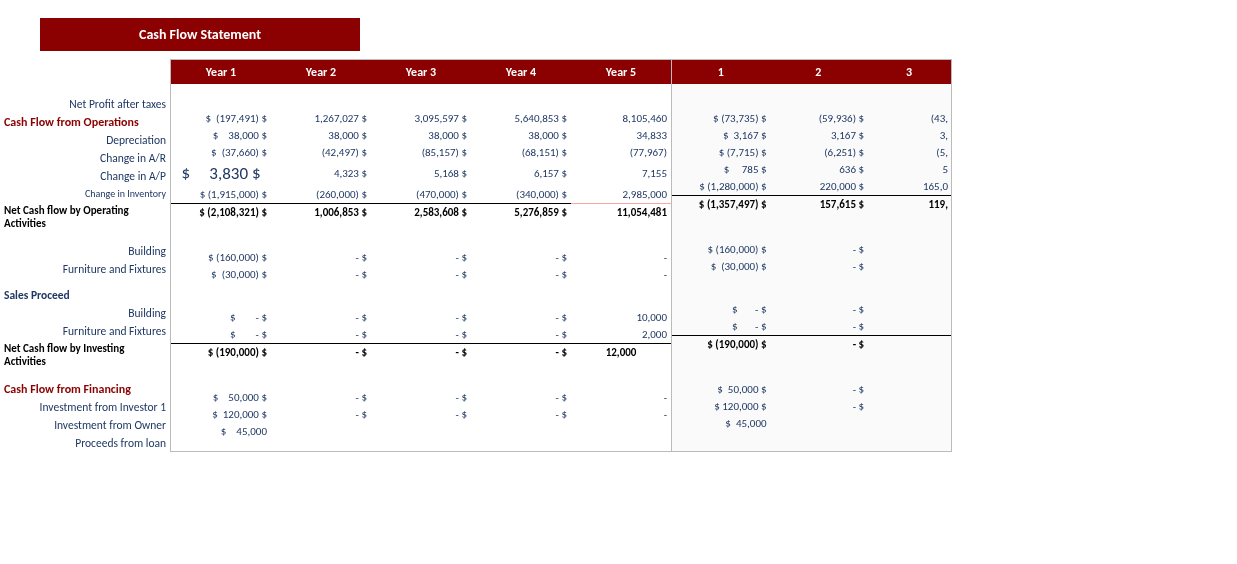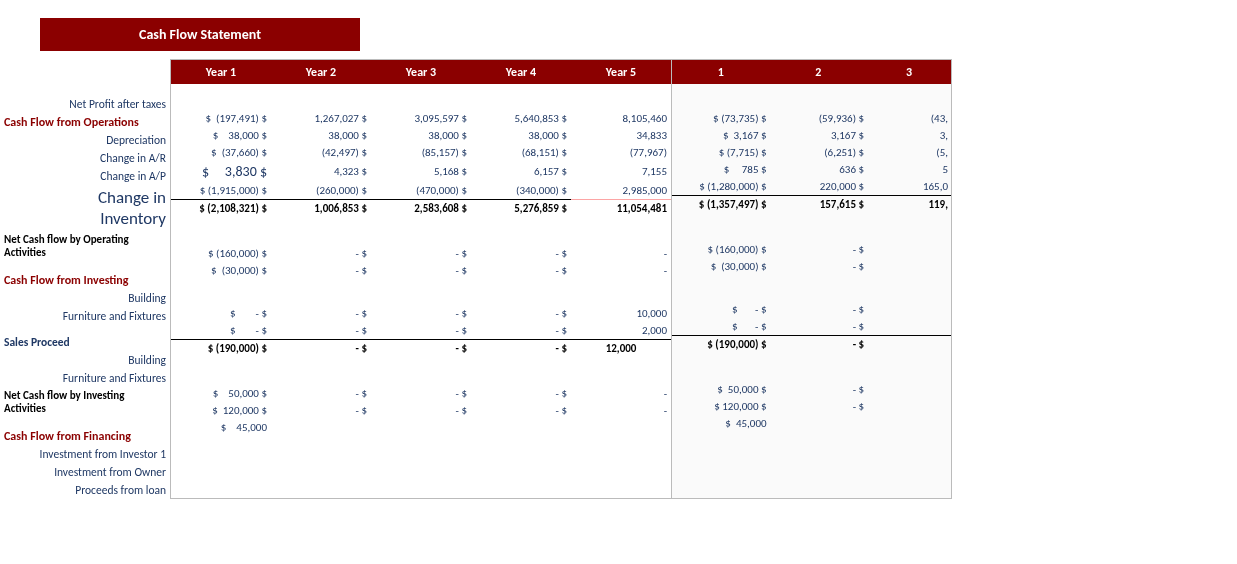--- a/index.html
+++ b/index.html
@@ -87,33 +87,30 @@
         <tr>
               <td class="sub-item indent-label" style="padding:2px 4px 2px 12px; color:#1F3864; font-size:11.5px;">Depreciation</td>
             </tr>
         <tr>
               <td class="sub-item indent-label" style="padding:2px 4px 2px 12px; color:#1F3864; font-size:11.5px;">Change in A/R</td>
             </tr>
         <tr>
               <td class="sub-item indent-label" style="padding:2px 4px 2px 12px; color:#1F3864; font-size:11.5px;">Change in A/P</td>
             </tr>
         <tr>
-              <td class="sub-item indent-label" style="padding:2px 4px 2px 12px; color:#1F3864; font-size:17px;text-align:right;">Change in Inventory</td>
+              <td class="sub-item indent-label" style="padding:2px 4px 2px 12px; color:#1F3864; font-size:10px;text-align:right;">Change in Inventory</td>
             </tr>
         <tr>
               <td style="padding:2px 4px; font-weight:bold; font-size:11px; color:#000;">Net Cash flow by Operating Activities</td>
             </tr>
 
         <tr>
               <td style="height:10px;"></td>
             </tr>
 
-        <tr>
-              <td class="section-header" style="padding: 2px 4px; font-size:12px; color:#8B0000; font-weight:bold;">Cash Flow from Investing</td>
-            </tr>
         <tr>
               <td class="sub-item indent-label" style="padding:2px 4px 2px 12px; color:#1F3864; font-size:11.5px;">Building</td>
             </tr>
         <tr>
               <td class="sub-item indent-label" style="padding:2px 4px 2px 12px; color:#1F3864; font-size:11.5px;">Furniture and Fixtures</td>
             </tr>
 
         <tr>
               <td style="height:8px;"></td>
             </tr>
@@ -188,21 +185,21 @@
 
         <tr>
           <td style="text-align:right; padding:2px 4px; color:#1F3864; font-size:11px;">$&nbsp;&nbsp;(37,660)&nbsp;$</td>
           <td style="text-align:right; padding:2px 4px; color:#1F3864; font-size:11px;">(42,497)&nbsp;$</td>
           <td style="text-align:right; padding:2px 4px; color:#1F3864; font-size:11px;">(85,157)&nbsp;$</td>
           <td style="text-align:right; padding:2px 4px; color:#1F3864; font-size:11px;">(68,151)&nbsp;$</td>
           <td style="text-align:right; padding:2px 4px; color:#1F3864; font-size:11px;">(77,967)</td>
         </tr>
 
         <tr>
-          <td style="text-align:right; padding:2px 4px; color:#1F3864; font-size:14px;">$&nbsp;&nbsp;&nbsp;&nbsp;&nbsp;3,830&nbsp;$</td>
+          <td style="text-align:center; padding:2px 4px; color:#1F3864; font-size:17px;">$&nbsp;&nbsp;&nbsp;&nbsp;&nbsp;3,830&nbsp;$</td>
           <td style="text-align:right; padding:2px 4px; color:#1F3864; font-size:11px;">4,323&nbsp;$</td>
           <td style="text-align:right; padding:2px 4px; color:#1F3864; font-size:11px;">5,168&nbsp;$</td>
           <td style="text-align:right; padding:2px 4px; color:#1F3864; font-size:11px;">6,157&nbsp;$</td>
           <td style="text-align:right; padding:2px 4px; color:#1F3864; font-size:11px;">7,155</td>
         </tr>
 
         <tr>
           <td style="text-align:right; padding:2px 4px; color:#1F3864; font-size:11px;">$&nbsp;(1,915,000)&nbsp;$</td>
           <td style="text-align:right; padding:2px 4px; color:#1F3864; font-size:11px;">(260,000)&nbsp;$</td>
           <td style="text-align:right; padding:2px 4px; color:#1F3864; font-size:11px;">(470,000)&nbsp;$</td>

